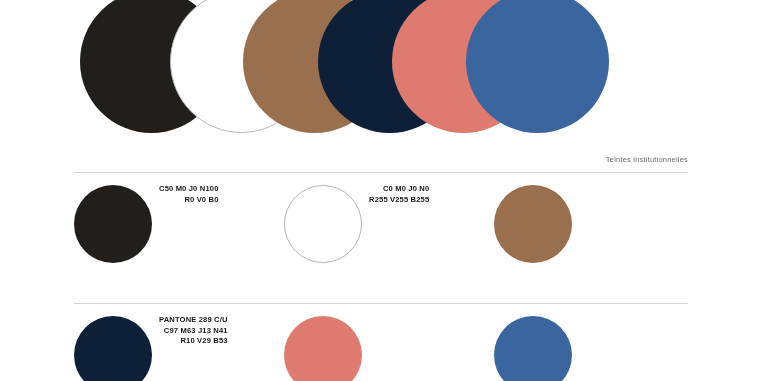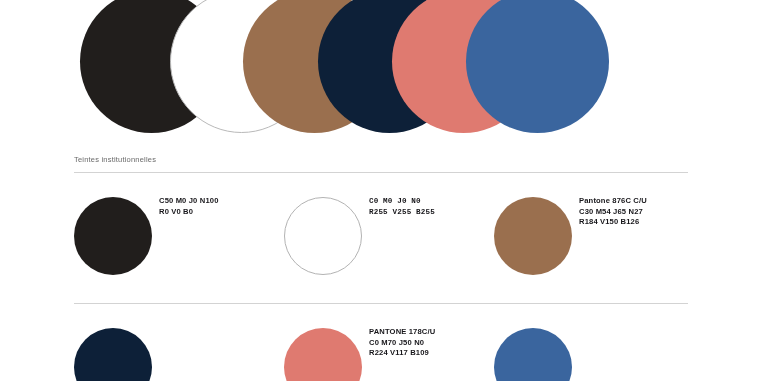--- a/index.html
+++ b/index.html
@@ -14,20 +14,21 @@
     font-family: "Liberation Sans", sans-serif;
     color: #1f1c1a;
     position: relative;
   }
   #page {
     position: relative;
     width: 762px;
     height: 381px;
     background: #ffffff;
     overflow: hidden;
+    text-align: right;
   }
 
   
   #hero-band {
     position: absolute;
     left: 0;
     top: 0;
     width: 762px;
     height: 140px;
     overflow: hidden;
@@ -58,21 +59,21 @@
     white-space: nowrap;
   }
   .section-rule {
     margin-top: 8px;
     width: 614px;
     height: 1px;
     background: #d3d3d3;
   }
   .swatch-row {
     position: relative;
-    margin-top: 24px;
+    margin-top: 12px;
     height: 120px;
   }
   .swatch {
     position: absolute;
     top: 0;
     width: 290px;
     height: 120px;
   }
   .swatch-dot {
     position: absolute;
@@ -120,50 +121,45 @@
         <div class="section-label">Teintes institutionnelles</div>
         <div class="section-rule" style="background: rgb(211, 211, 211);"></div>
         <div class="swatch-row">
           <div class="swatch" style="left: 0px;">
             <div class="swatch-dot" style="background: rgb(33, 30, 28);"></div>
             <div class="swatch-text">
               <span class="line">C50 M0 J0 N100</span>
               <span class="line">R0 V0 B0</span>
             </div>
           </div>
-          <div class="swatch" style="left: 210px; font-family: Liberation Mono, monospace;">
+          <div class="swatch" style="left: 210px;">
             <div class="swatch-dot outlined" style="background: rgb(255, 255, 255);"></div>
             <div class="swatch-text">
               <span class="line">C0 M0 J0 N0</span>
               <span class="line">R255 V255 B255</span>
             </div>
           </div>
           <div class="swatch" style="left: 420px;">
             <div class="swatch-dot" style="background: rgb(154, 111, 78);"></div>
-            <div class="swatch-text">
-              <span class="line">Pantone 876C C/U</span>
-              <span class="line">C30 M54 J65 N27</span>
-              <span class="line">R184 V150 B126</span>
-            </div>
           </div>
         </div>
       </div>
       <div class="section" style="top: 295px;">
         <div class="section-rule" style="background: rgb(211, 211, 211);"></div>
         <div class="swatch-row">
           <div class="swatch" style="left: 0px;">
             <div class="swatch-dot" style="background: rgb(13, 32, 56);"></div>
+            <div class="swatch-text">
+              <span class="line">PANTONE 289 C/U</span>
+              <span class="line">C97 M63 J13 N41</span>
+              <span class="line">R10 V29 B53</span>
+            </div>
           </div>
           <div class="swatch" style="left: 210px;">
             <div class="swatch-dot" style="background: rgb(223, 122, 112);"></div>
-            <div class="swatch-text">
-              <span class="line">PANTONE 178C/U</span>
-              <span class="line">C0 M70 J50 N0</span>
-              <span class="line">R224 V117 B109</span>
-            </div>
           </div>
           <div class="swatch" style="left: 420px;">
             <div class="swatch-dot" style="background: rgb(58, 101, 158);"></div>
           </div>
         </div>
       </div>
     </div>
 
 </div>
 

